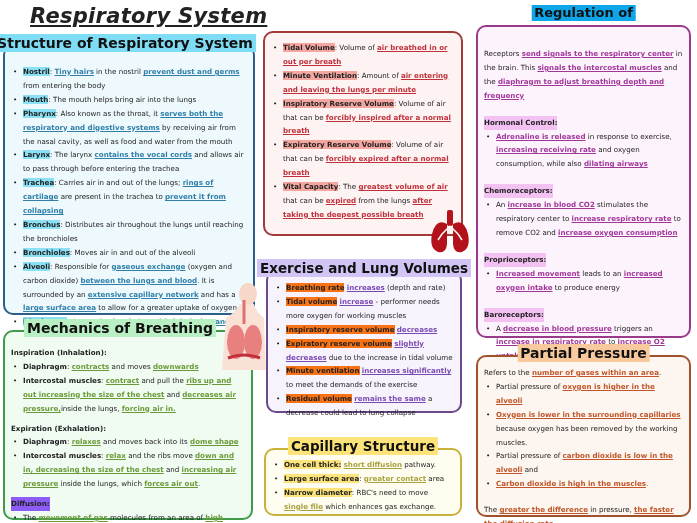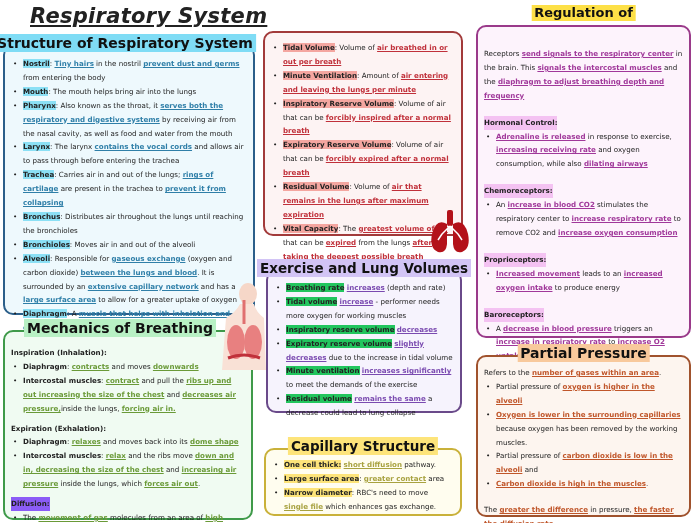--- a/index.html
+++ b/index.html
@@ -12,49 +12,49 @@
 .box li:before{content:"•";position:absolute;left:2px;top:0}
 .lbl{font-weight:bold}
 .sub{font-weight:bold;font-size:7.1px;line-height:13.9px;display:inline-block}
 .p{font-size:7.1px;line-height:13.9px}
 .u{text-decoration:underline;font-weight:bold}
 
 #b1{left:3px;top:45px;width:252px;height:270px;border-color:#2b5f8a;background:#eef9fd}
 #b1 .box-title{background:#7fdcf5;font-size:14px;left:120px}
 #b1 .lbl{background:#8be0f5}
 #b1 .u{color:#2f7fa8}
-#b1 ul{margin-top:10px}
+#b1 ul{margin-top:18px}
 
 #b2{left:3px;top:330px;width:250px;height:190px;border-color:#3f9a4a;background:#f0fbf2}
 #b2 .box-title{background:#b8f0c4;font-size:14px;left:115px}
 #b2 .sub,#b2 .lbl{}
 #b2 .sub.hl{background:#8b5cf6}
 #b2 .u{color:#6a9a38}
 #b2 .inner{margin-top:8px}
 
 #b3{left:263px;top:31px;width:200px;height:205px;border-color:#a23a3a;background:#fdf3f3}
 #b3 .box-title{background:#f4a6a0;font-size:14px}
 #b3 .lbl{background:#f4a6a0}
 #b3 .u{color:#c0303a}
 #b3 ul{margin-top:8px}
 
 #b4{left:266px;top:270px;width:196px;height:143px;border-color:#6a4a8a;background:#f6f3fd}
 #b4 .box-title{background:#d2c4f5;font-size:13.5px}
-#b4 .lbl{background:#22c55e}
+#b4 .lbl{background:#f97316}
 #b4 .u{color:#7a4ab0}
 #b4 ul{margin-top:9px}
 
 #b5{left:264px;top:448px;width:198px;height:68px;border-color:#c9b13a;background:#fffdef}
 #b5 .box-title{background:#fde47a;font-size:13.5px}
 #b5 .lbl{background:#fde47a}
 #b5 .u{color:#a8a240}
 #b5 ul{margin-top:8px}
 
 #b6{left:476px;top:25px;width:215px;height:313px;border-color:#9a3a8a;background:#fdf3fc}
-#b6 .box-title{background:#fde047;font-size:13px;line-height:16px;text-align:right;top:-22px}
+#b6 .box-title{background:#0ea5e9;font-size:13px;line-height:16px;text-align:right;top:-22px}
 #b6 .sub.hl{background:#f4c2f2}
 #b6 .u{color:#a0389a}
 #b6 .inner{margin-top:20px}
 
 #b7{left:476px;top:355px;width:215px;height:162px;border-color:#a0522d;background:#fdf5ef}
 #b7 .box-title{background:#f8c99c;font-size:14px}
 #b7 .u{color:#c0562a}
 #b7 .inner{margin-top:9px}
 .gap{height:7px}
 
@@ -93,21 +93,20 @@
         <li><span>The </span><span class="u">movement of gas</span><span> molecules from an area of </span><span class="u">high concentration</span></li>
       </ul></div>
 </div>
 
 <div class="box" id="b3">
   <ul>
       <li><span class="lbl">Tidal Volume</span><span>: Volume of </span><span class="u">air breathed in or out per breath</span></li>
       <li><span class="lbl">Minute Ventilation</span><span>: Amount of </span><span class="u">air entering and leaving the lungs per minute</span></li>
       <li><span class="lbl">Inspiratory Reserve Volume</span><span>: Volume of air that can be </span><span class="u">forcibly inspired after a normal breath</span></li>
       <li><span class="lbl">Expiratory Reserve Volume</span><span>: Volume of air that can be </span><span class="u">forcibly expired after a normal breath</span></li>
-      <li><span class="lbl">Residual Volume</span><span>: Volume of </span><span class="u">air that remains in the lungs after maximum expiration</span></li>
       <li><span class="lbl">Vital Capacity</span><span>: The </span><span class="u">greatest volume of air</span><span> that can be </span><span class="u">expired</span><span> from the lungs </span><span class="u">after taking the deepest possible breath</span></li>
     </ul>
 </div>
 
 <div class="box" id="b4">
   <div class="box-title">Exercise and Lung Volumes</div>
   <ul>
       <li><span class="lbl">Breathing rate</span><span> </span><span class="u">increases</span><span> (depth and rate)</span></li>
       <li><span class="lbl">Tidal volume</span><span> </span><span class="u">increase</span><span> - performer needs more oxygen for working muscles</span></li>
       <li><span class="lbl">Inspiratory reserve volume</span><span> </span><span class="u">decreases</span></li>

